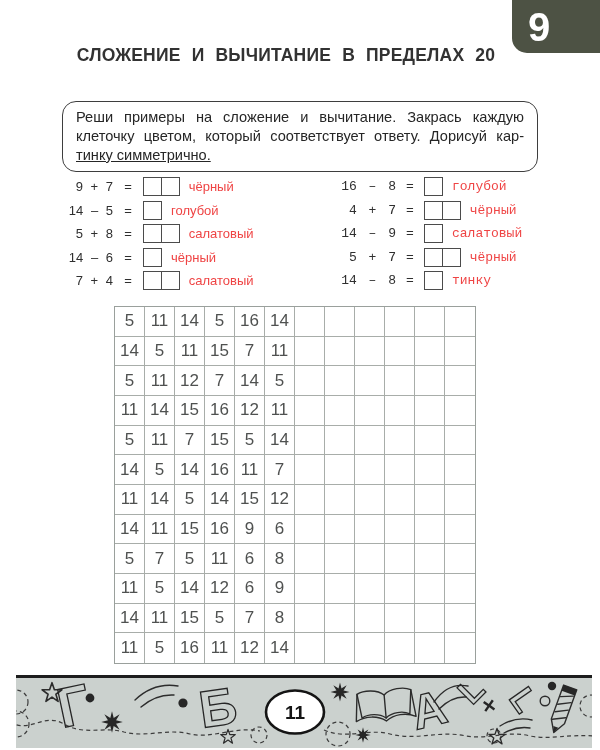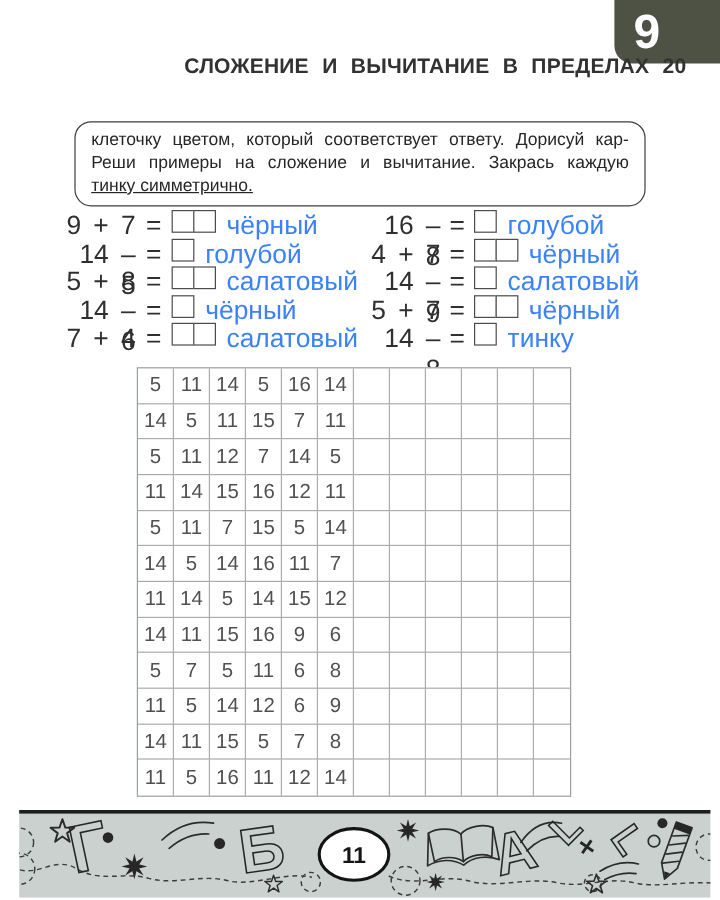--- a/index.html
+++ b/index.html
@@ -10,45 +10,45 @@
   
   .badge {
     position:absolute; top:0; right:0; width:88px; height:53px;
     background:#4d5244; border-radius:0 0 0 15px;
     color:#ffffff; font-size:40px; font-weight:bold;
     display:flex; align-items:center; justify-content:center;
     padding-right:34px; padding-top:2px; box-sizing:border-box;
   }
   
   .title {
-    position:absolute; top:44px; left:0; width:572px; text-align:right;
+    position:absolute; top:44px; left:0; width:572px; text-align:center;
     font-size:17.5px; font-weight:bold; color:#323232; line-height:22px;
     letter-spacing:0.2px; word-spacing:6px;
   }
   
   .instr {
     position:absolute; top:101px; left:62px; width:476px; box-sizing:border-box;
     border:1.6px solid #3e3e3e; border-radius:14px;
     padding:6px 13px 7px; font-size:14.6px; line-height:18.8px; color:#262626;
   }
   .instr-line { text-align:justify; text-align-last:justify; }
   .instr-line.last { text-align-last:left;text-decoration:underline; }
   
   .eq-col { position:absolute; top:175px; }
   #eq-left  { left:46px;  }
-  #eq-right { left:309px; }
-  .eq-row { display:flex; align-items:flex-start; height:23.5px; font-size:22px; color:#2f2f2f; }
+  #eq-right { left:338px;font-family:Liberation Mono, monospace; }
+  .eq-row { display:flex; align-items:center; height:23.5px; font-size:13px; color:#2f2f2f; }
   .eq-expr { width:67px; text-align:right; word-spacing:4px; }
   #eq-right .eq-expr { width:58px; }
   .eq-eq { width:30px; text-align:center; }
   #eq-right .eq-eq { width:28px; }
   .eq-boxes { display:flex; }
   .abox { width:19px; height:19px; border:1.3px solid #4b4b4b; background:#fff; box-sizing:border-box; }
   .abox + .abox { margin-left:-1.3px; }
-  .eq-label { margin-left:9px; color:#3b82f6; }
+  .eq-label { margin-left:9px; color:#ef4444; }
   
   .grid {
     position:absolute; left:114px; top:306px; width:362px; height:358px;
     display:grid; grid-template-columns:repeat(12,1fr); grid-template-rows:repeat(12,1fr);
     border:1px solid #9aa09c; box-sizing:border-box; background:#fff;
   }
   .gcell {
     border-right:1px solid #a8ada9; border-bottom:1px solid #a8ada9;
     display:flex; align-items:center; justify-content:center;
     font-size:17px; color:#4f5150;
@@ -74,22 +74,22 @@
 
   <div class="badge">
     <span>9</span>
   </div>
 
   <div class="title">
     <div>СЛОЖЕНИЕ И ВЫЧИТАНИЕ В ПРЕДЕЛАХ 20</div>
   </div>
 
   <div class="instr">
+    <div class="instr-line">Реши примеры на сложение и вычитание. Закрась каждую</div>
     <div class="instr-line">клеточку цветом, который соответствует ответу. Дорисуй кар-</div>
-    <div class="instr-line">Реши примеры на сложение и вычитание. Закрась каждую</div>
     <div class="instr-line last">тинку симметрично.</div>
   </div>
 
   <div class="eq-col" id="eq-left">
       <div class="eq-row">
         <span class="eq-expr">9 + 7</span>
         <span class="eq-eq">=</span>
         <span class="eq-boxes">
           <span class="abox"></span>
           <span class="abox"></span>

